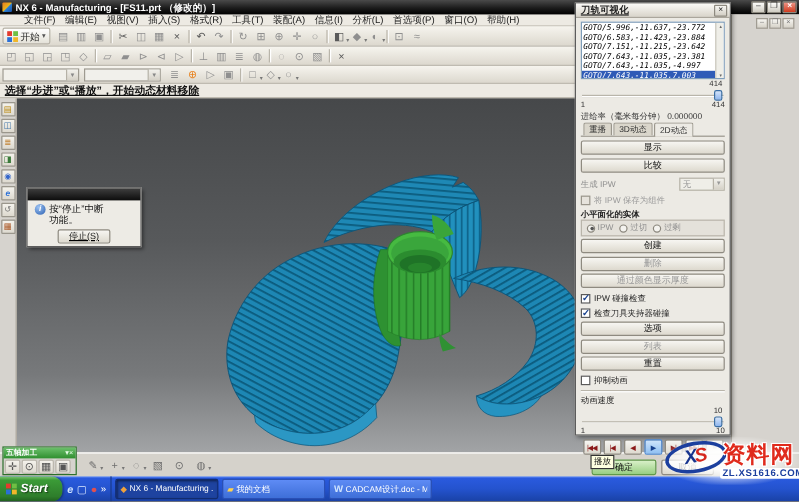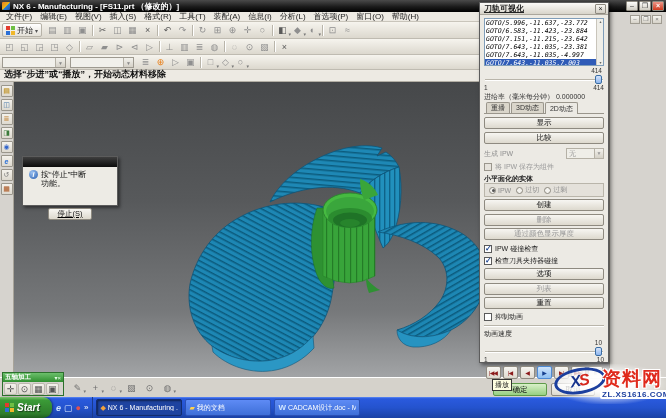--- a/index.html
+++ b/index.html
@@ -14,21 +14,21 @@
   .nx-logo { width:8px; height:8px; background:linear-gradient(135deg,#e87c1e 0%,#e8b41e 50%,#2a7fd4 55%,#1a4fa0 100%); border-radius:1px; flex:0 0 auto; }
   #titlebar .ttl { color:#fff; font-size:8px; font-weight:bold; white-space:nowrap; }
   #brand { position:absolute; left:594px; top:2px; color:#fff; font-size:9px; font-weight:bold; letter-spacing:1px; z-index:1; }
   #winbtns { position:absolute; right:2px; top:1px; display:flex; gap:1px; z-index:7; }
   #winbtns .wb { width:12px; height:10px; background:linear-gradient(180deg,#fdfdfb,#cfccc2); border:1px solid #8e8a80;
     font-size:7px; line-height:8px; text-align:center; color:#333; border-radius:1px; }
   #winbtns .wb.close { background:linear-gradient(180deg,#ee9688,#cf3b1f); color:#fff; font-weight:bold; }
 
   
   #menubar { position:absolute; left:0; top:12px; width:614px; height:10px; background:#EDEAE3;
-    display:flex; align-items:center; padding-left:2px; border-bottom:1px solid #c9c5bb; }
+    display:flex; align-items:center; padding-left:16px; border-bottom:1px solid #c9c5bb; }
   .menu-item { font-size:8px; color:#222; padding:0 4px; white-space:nowrap; }
 
   
   .toolbar { position:absolute; left:0; width:666px; background:linear-gradient(180deg,#F6F4EE,#DCD8CE);
     display:flex; align-items:center; padding-left:2px; border-bottom:1px solid #bfbbb1; }
   #row1 { top:22px; height:17px; }
   #row2 { top:39px; height:16px; }
   #row3 { top:55px; height:15px; }
   #startbtn { display:flex; align-items:center; gap:2px; height:14px; padding:0 3px; border:1px solid #b7b3a8; border-radius:2px;
     background:linear-gradient(180deg,#fff,#e4e1d8); margin-right:3px; }
@@ -41,21 +41,21 @@
   .ticon.on { color:#5a5a5a; }
   .ticon.orange { color:#e8821e; }
   .ticon.sep { width:5px; } .ticon.sep::after{ content:""; position:absolute; left:2px; top:1px; bottom:1px; border-left:1px solid #b9b5aa; border-right:1px solid #fff; }
   .ticon.drop::after { content:"▾"; font-size:5px; color:#777; position:absolute; right:-1px; bottom:0; }
   .combo { width:64px; height:11px; background:#F1F0EB; border:1px solid #9e9a90; display:flex; align-items:center; margin-right:4px; }
   .combo .cv { flex:1; font-size:7px; color:#777; padding-left:2px; }
   .combo .cb { width:10px; height:100%; background:linear-gradient(180deg,#f2f1ec,#d5d1c7); border-left:1px solid #b5b1a6; font-size:5px; color:#888; text-align:center; line-height:10px; }
 
   
   #prompt { position:absolute; left:0; top:70px; width:666px; height:12px; background:#EDEAE3; border-bottom:1px solid #b2aea4;
-    display:flex; align-items:flex-end; padding-left:4px; font-size:9px; font-weight:bold; color:#111; }
+    display:flex; align-items:center; padding-left:4px; font-size:9px; font-weight:bold; color:#111;text-decoration:underline; }
 
   
   #main { position:absolute; left:0; top:82px; width:666px; height:295px; }
   #canvas { position:absolute; left:14px; top:0; right:0; bottom:0;
     background:linear-gradient(180deg,#46484a 0%,#57595b 40%,#77797b 78%,#a2a4a6 100%); }
   #resbar { position:absolute; left:0; top:0; width:14px; height:295px; background:#D6D3CE; border-right:1px solid #a8a49a;
     display:flex; flex-direction:column; align-items:center; gap:2px; padding-top:3px; }
   .rtab { width:12px; height:12px; background:linear-gradient(180deg,#f4f2ec,#ddd9cf); border:1px solid #9a968c; border-radius:1px;
     font-size:7px; display:flex; align-items:center; justify-content:center; }
   .rc1{color:#b8860b;} .rc2{color:#4477aa;} .rc3{color:#c08030;} .rc4{color:#3a7a3a;} .rc5{color:#3366cc;} .rc6{color:#2a6fd6; font-style:italic; font-weight:bold;} .rc7{color:#777;} .rc8{color:#aa5522;}
@@ -63,21 +63,21 @@
   #model-svg { position:absolute; left:14px; top:0; width:596px; height:295px; }
 
   
   #stopdlg { position:absolute; left:22px; top:74px; width:96px; height:50px; background:#EDEBE5; border:1px solid #5c5c5c;
     box-shadow:2px 2px 3px rgba(0,0,0,.45); z-index:4; }
   #stopdlg .sd-title { height:10px; background:linear-gradient(180deg,#3e3e3e,#0c0c0c); }
   #stopdlg .sd-body { padding:3px 4px 0 6px; display:flex; gap:3px; }
   .info-ico { width:9px; height:9px; border-radius:50%; background:radial-gradient(circle at 35% 30%,#9cc2f2,#2a5fb0); color:#fff;
     font-size:7px; font-style:italic; font-weight:bold; text-align:center; line-height:9px; flex:0 0 auto; }
   #stopdlg .sd-msg { font-size:8px; color:#111; line-height:9px; }
-  #stopdlg .sd-btnrow { display:flex; justify-content:center; margin-top:20px;text-decoration:underline; }
+  #stopdlg .sd-btnrow { display:flex; justify-content:center; margin-top:3px;text-decoration:underline; }
   .btn { background:linear-gradient(180deg,#F7F6F2,#DDD9CE); border:1px solid #8e8a80; border-radius:2px; font-size:7.5px; color:#111;
     display:flex; align-items:center; justify-content:center; font-family:"Liberation Sans",sans-serif; }
   #stopdlg .sd-btn { width:44px; height:12px; }
 
   
   #rightstrip { position:absolute; left:609px; top:12px; width:57px; height:365px; background:#D6D3CE; border-left:1px solid #9a968c; z-index:3; }
   #childbtns { position:absolute; right:4px; top:3px; display:flex; gap:1px; }
   #childbtns .cb2 { width:10px; height:9px; background:linear-gradient(180deg,#f6f5f1,#d6d2c8); border:1px solid #a09c92; font-size:6px; line-height:7px; text-align:center; color:#777; }
 
   

